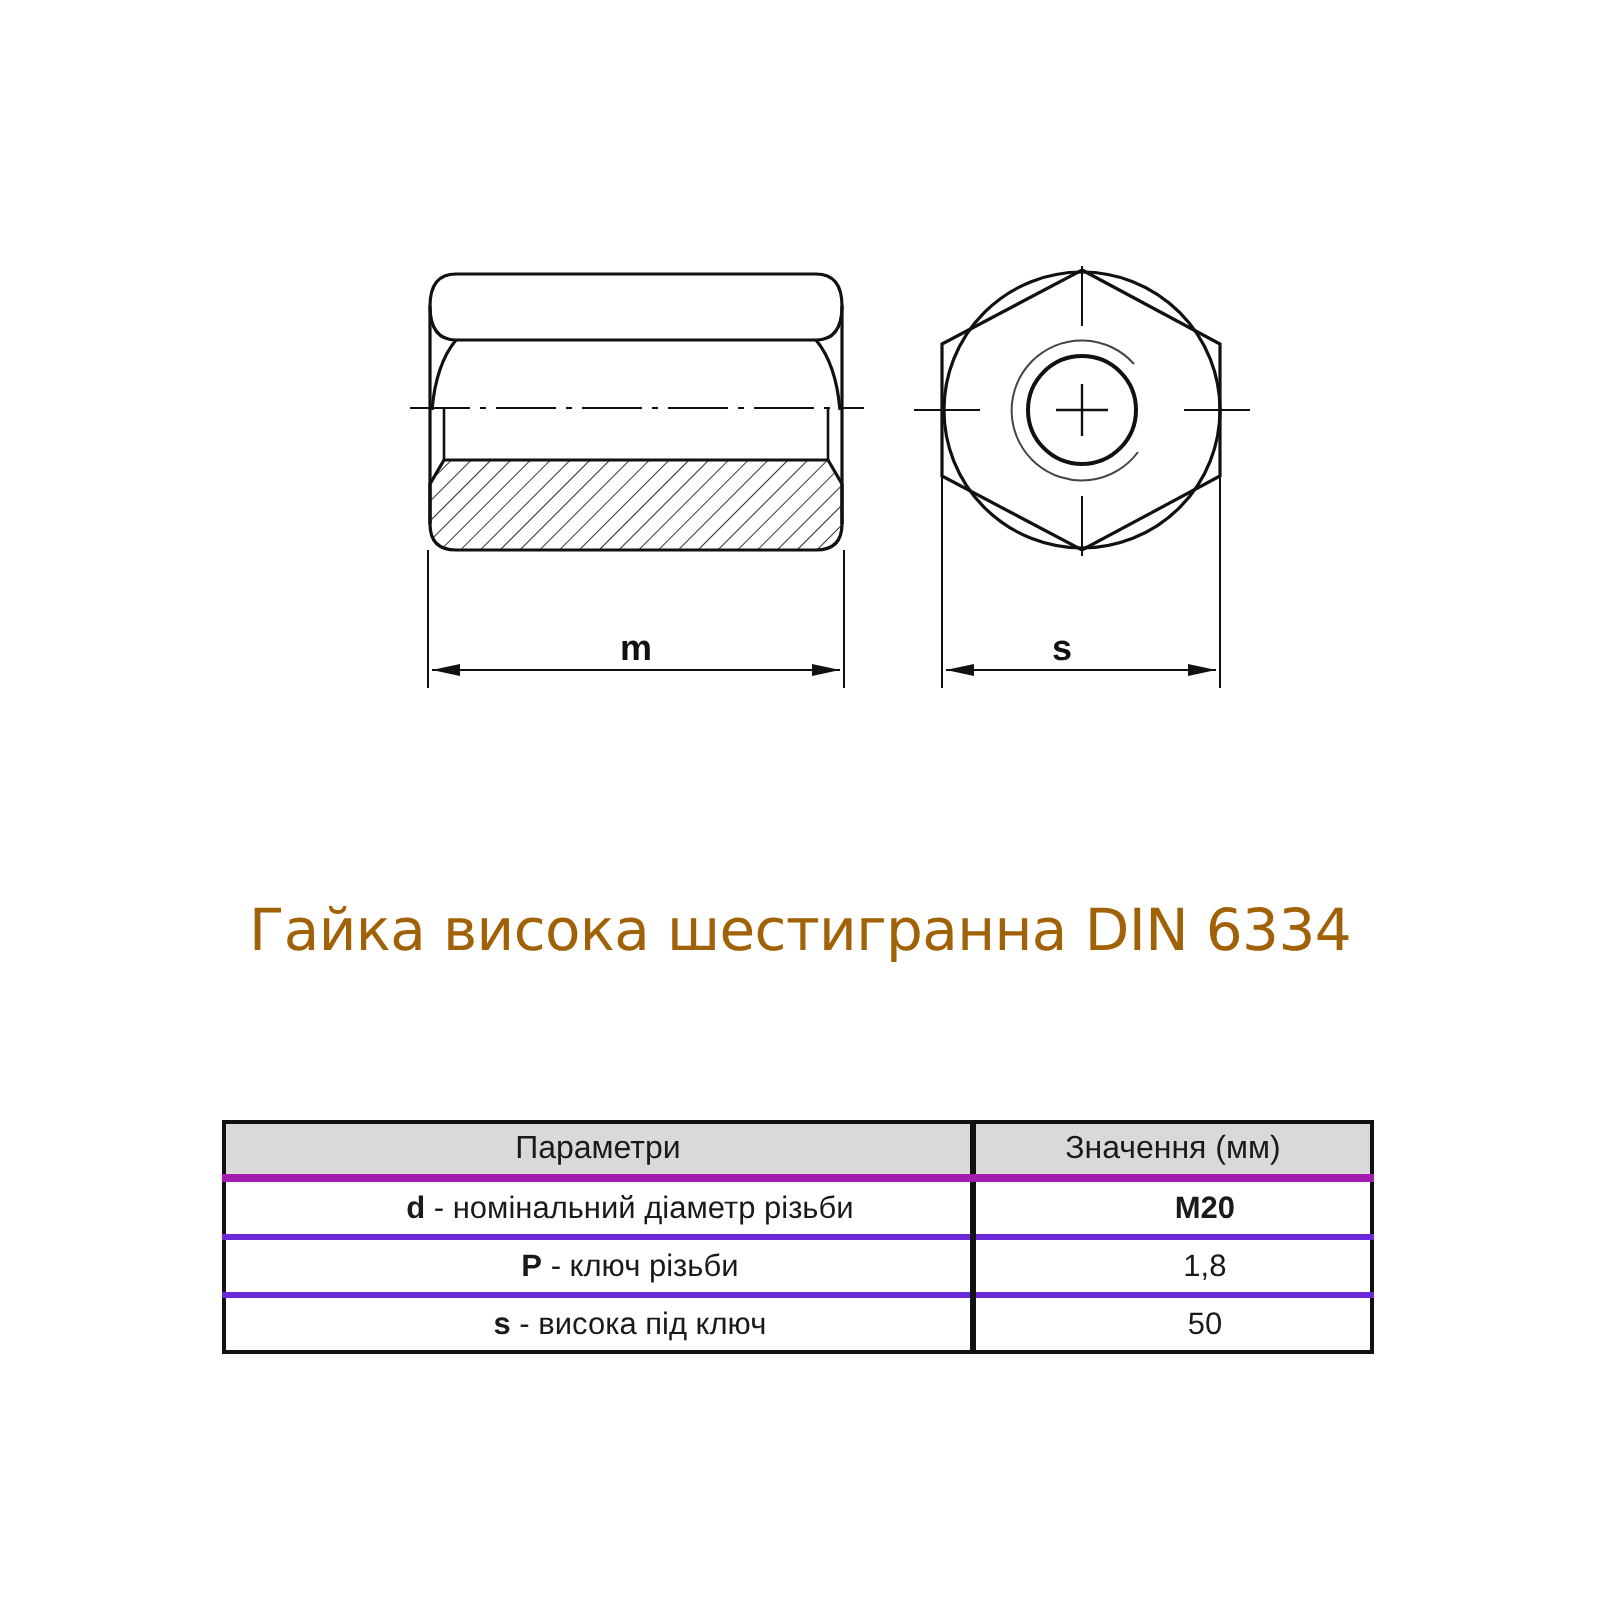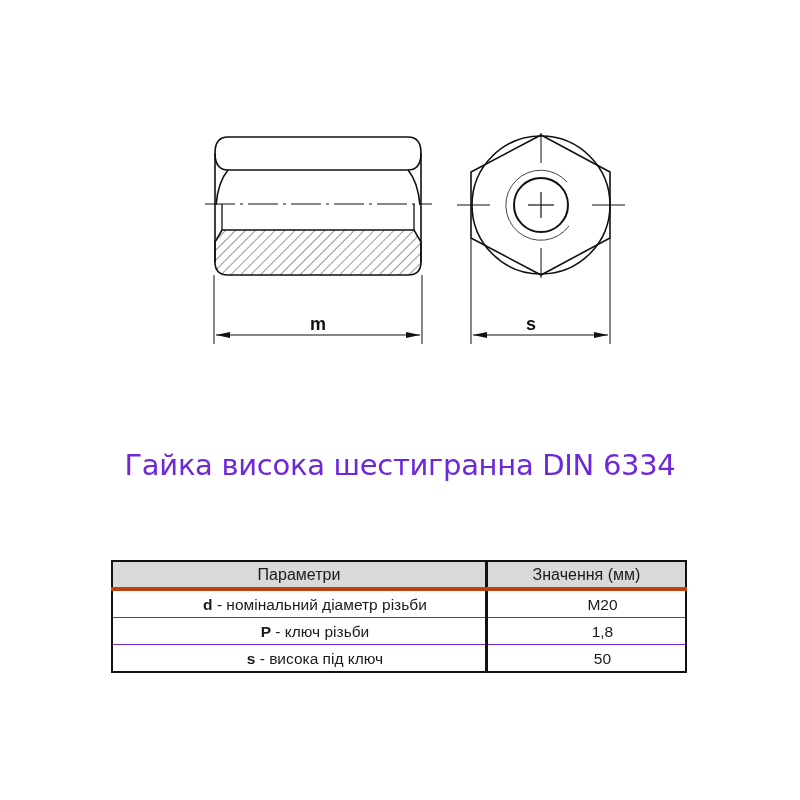--- a/index.html
+++ b/index.html
@@ -1,34 +1,34 @@
 <!DOCTYPE html>
 <html><head>
   <meta charset="utf-8">
   <style>
     html, body { margin: 0; padding: 0; background: #ffffff; }
     body { width: 800px; height: 800px; position: relative; overflow: hidden; }
     .drawing { position: absolute; left: 0; top: 0; width: 800px; height: 400px; }
     .dim-label { font-family: "Liberation Sans", sans-serif; font-weight: bold; font-size: 18px; fill: #111; }
     .title {
       position: absolute; left: 0; top: 448px; width: 800px; text-align: center;
-      font-family: "DejaVu Sans", sans-serif; font-size: 29px; color: #6d28d9; letter-spacing: -0.3px;
+      font-family: "DejaVu Sans", sans-serif; font-size: 29px; color: #a16207; letter-spacing: -0.3px;
     }
     .spec-table {
       position: absolute; left: 111px; top: 560px; width: 576px;
       border-collapse: collapse; font-family: "Liberation Sans", sans-serif; font-size: 15.5px; color: #1a1a1a;
       border: 2px solid #111;
     }
     .spec-table th, .spec-table td { text-align: center; padding: 0; line-height: 25px; height: 26px; }
-    .spec-table th { background: #d9d9d9; font-weight: normal; font-size: 16px; border-bottom: 4px solid #c2410c; height: 24px; }
-    .spec-table td { border-top: 1px solid #6d28d9; padding-left: 32px; }
+    .spec-table th { background: #d9d9d9; font-weight: normal; font-size: 16px; border-bottom: 4px solid #a21caf; height: 24px; }
+    .spec-table td { border-top: 3px solid #6d28d9; padding-left: 32px; }
     .spec-table .col-param { width: 385px; border-right: 3px solid #111; }
     .spec-table .col-value { width: 188px; margin-top: 44px; }
     .sym { font-weight: bold; }
-    .bold-val { font-weight: normal; }
+    .bold-val { font-weight: bold; }
   </style>
 </head>
 <body>
 
 <svg class="drawing" viewBox="0 0 800 400" xmlns="http://www.w3.org/2000/svg">
   <defs>
     <pattern id="hatch" patternUnits="userSpaceOnUse" width="7" height="7" patternTransform="rotate(45)">
       <line x1="0" y1="0" x2="0" y2="7" stroke="#333" stroke-width="1"></line>
     </pattern>
   </defs>

